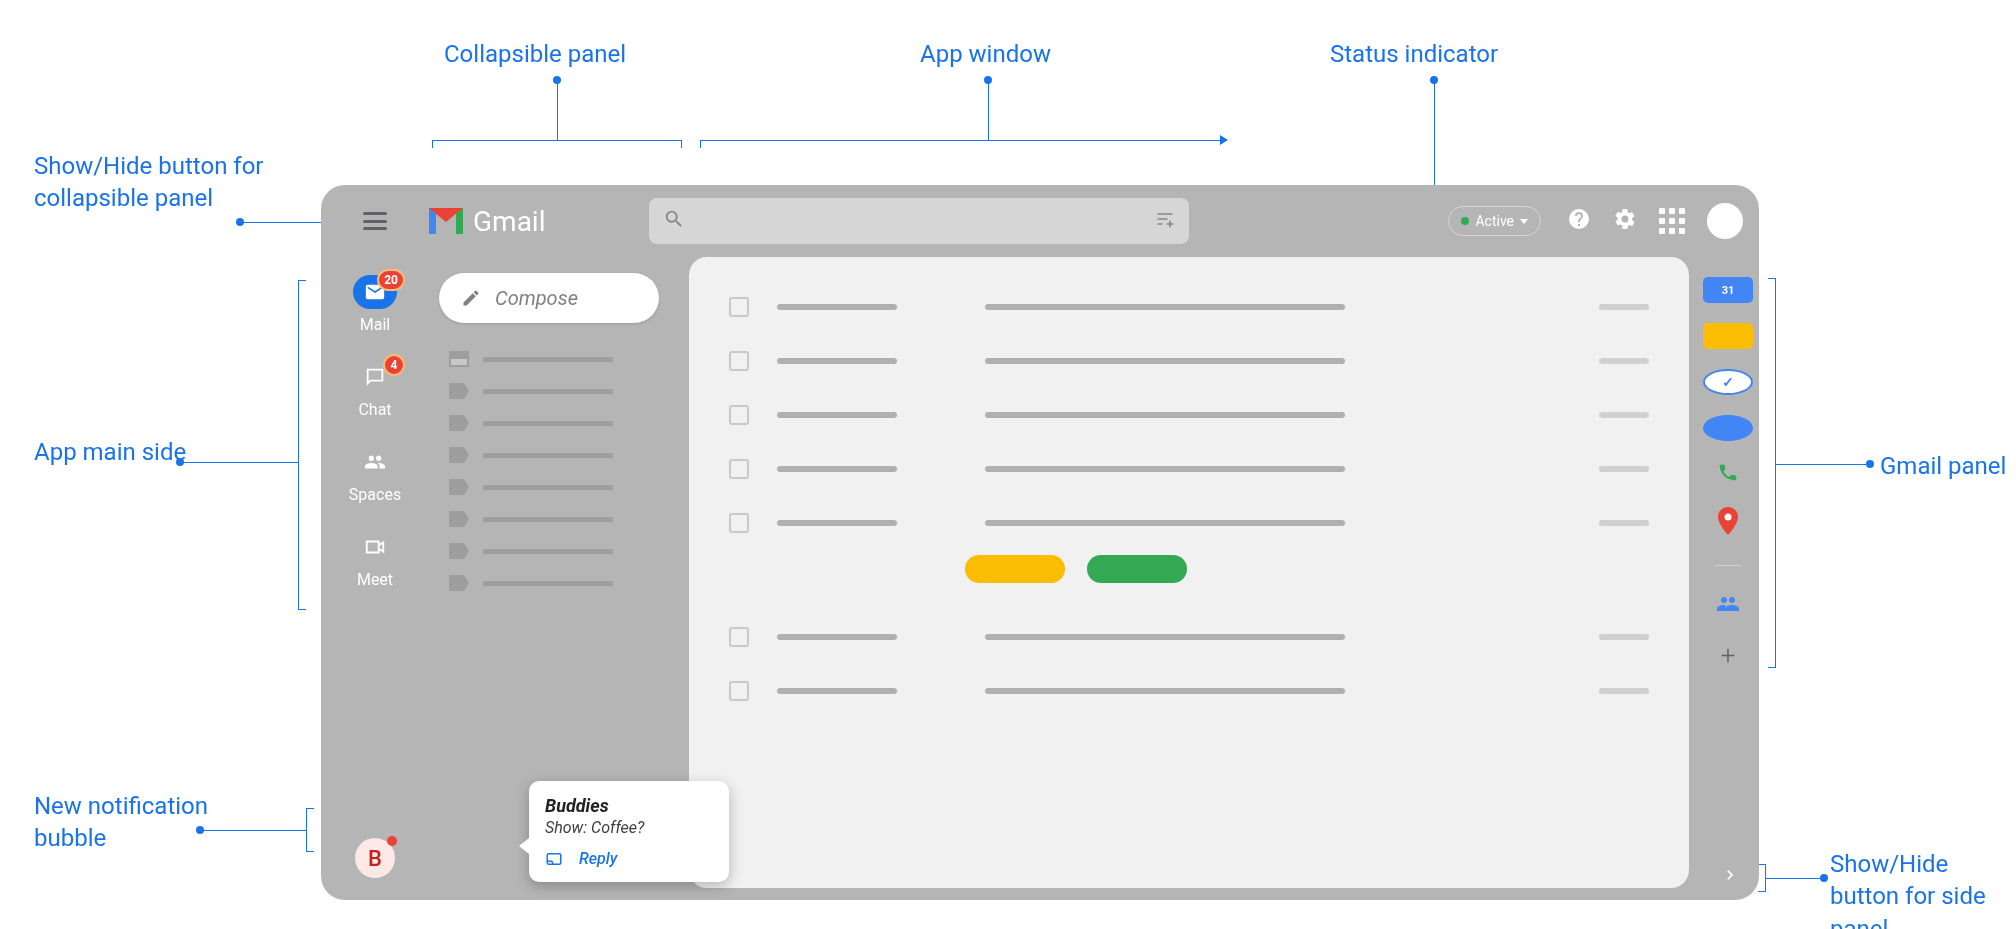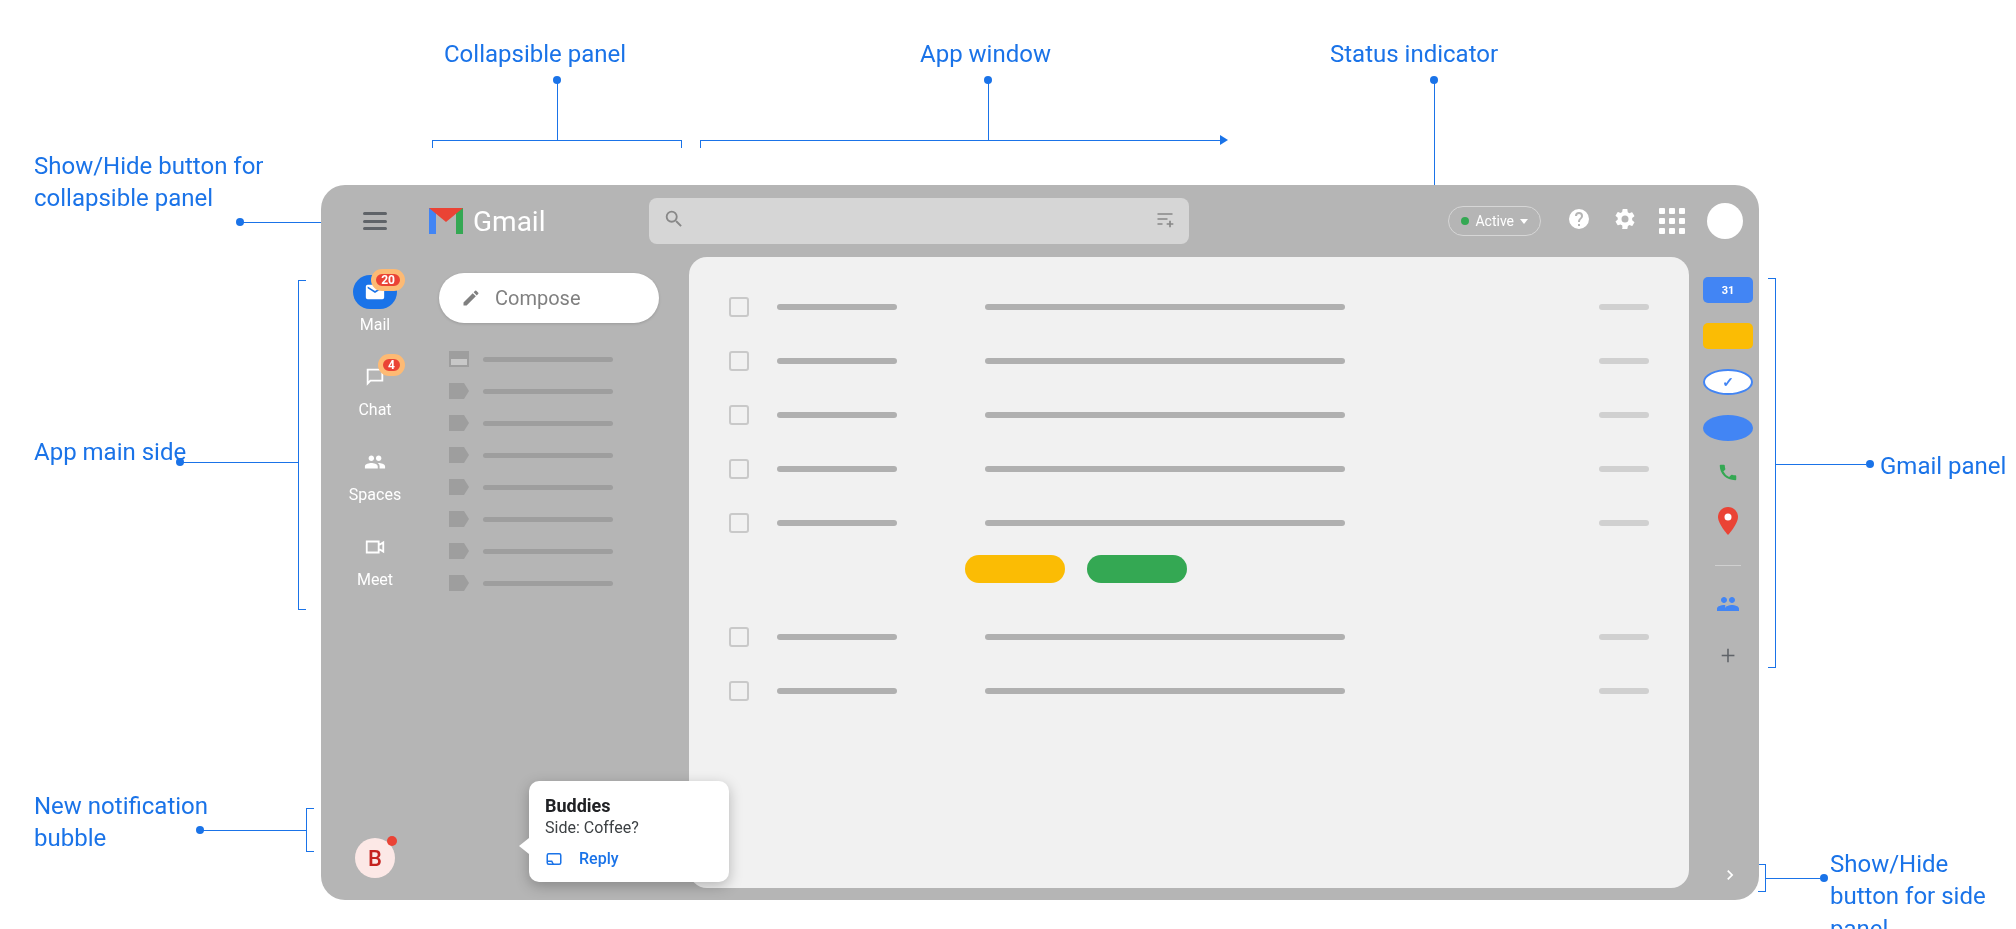--- a/index.html
+++ b/index.html
@@ -112,33 +112,33 @@
     padding-top:18px; gap:26px; position:relative;
   }
   .rail-item{display:flex;flex-direction:column;align-items:center;gap:6px;color:#fff;font-size:16px;position:relative;}
   .rail-icon{width:44px;height:34px;border-radius:17px;display:flex;align-items:center;justify-content:center;position:relative;}
   .rail-item.active .rail-icon{background:#1a73e8;}
   .rail-icon svg{width:22px;height:22px;fill:#fff;}
   .badge{
     position:absolute; top:-6px; right:-8px; min-width:22px; height:22px;
     background:#ea4335; color:#fff; font-size:12px; font-weight:700;
     border-radius:11px; display:flex; align-items:center; justify-content:center;
-    padding:0 5px; border:5px solid #fdba74;
+    padding:0 5px; border:2px solid #fdba74;
   }
   .bubble-avatar{
     position:absolute; bottom:22px; left:50%; transform:translateX(-50%);
     width:40px;height:40px;border-radius:50%;
     background:#fce8e6; color:#c5221f; font-weight:500; font-size:22px;
     display:flex;align-items:center;justify-content:center;
   }
   .bubble-avatar .bdot{position:absolute;top:-2px;right:-2px;width:10px;height:10px;border-radius:50%;background:#ea4335;}
 
   
   .collapsible{
-    width:260px; padding:16px 10px 12px 10px; position:relative;
+    width:260px; padding:16px 10px 12px 10px; position:relative;font-style:italic;
   }
   .compose{
     width:220px;height:50px;border-radius:28px;background:#fff;
     display:flex;align-items:center;gap:14px;padding:0 22px;color:#808080;font-size:20px;
     box-shadow:0 1px 3px rgba(0,0,0,.15);
   }
   .compose svg{width:20px;height:20px;fill:#808080;}
   .folders{margin-top:28px;display:flex;flex-direction:column;gap:16px;padding-left:10px;}
   .folder{display:flex;align-items:center;gap:14px;}
   .folder .ficon{width:20px;height:16px;}
@@ -381,21 +381,21 @@
             <div class="fline"></div>
           </div>
         <div class="folder tag">
             <div class="ficon"></div>
             <div class="fline"></div>
           </div>
       </div>
 
       <div class="notif">
         <div class="ntitle">Buddies</div>
-        <div class="nmsg">Side: Coffee?</div>
+        <div class="nmsg">Show: Coffee?</div>
         <div class="nreply">
           <svg viewBox="0 0 24 24">
               <rect x="3" y="5" width="18" height="14" rx="2"></rect>
               <path d="M3 15h6l2 4"></path>
             </svg>
           <span>Reply</span>
         </div>
       </div>
     </div>
 

